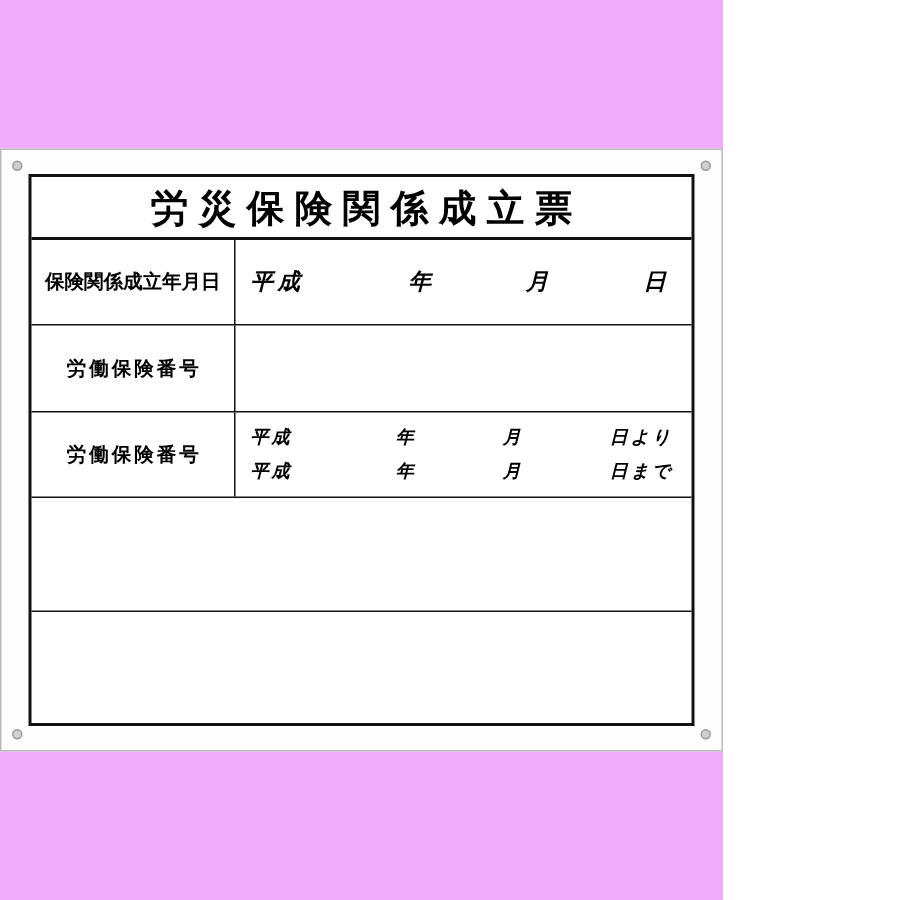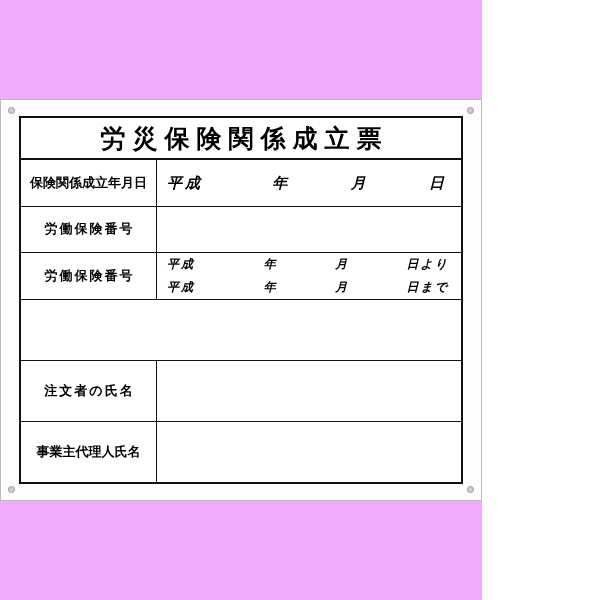--- a/index.html
+++ b/index.html
@@ -232,26 +232,21 @@
               </div>
 
             </div>
           </div>
         </div>
 
         <div class="row tall">
           <div class="value-cell blank-cell"></div>
         </div>
 
+
         <div class="row tall">
-          <div class="label-cell spaced">注文者の氏名</div>
-          <div class="value-cell blank-cell"></div>
-        </div>
-
-        <div class="row tall">
-          <div class="label-cell">事業主代理人氏名</div>
           <div class="value-cell blank-cell"></div>
         </div>
 
       </div>
     </div>
   </div>
 </div>
 
 </body></html>

